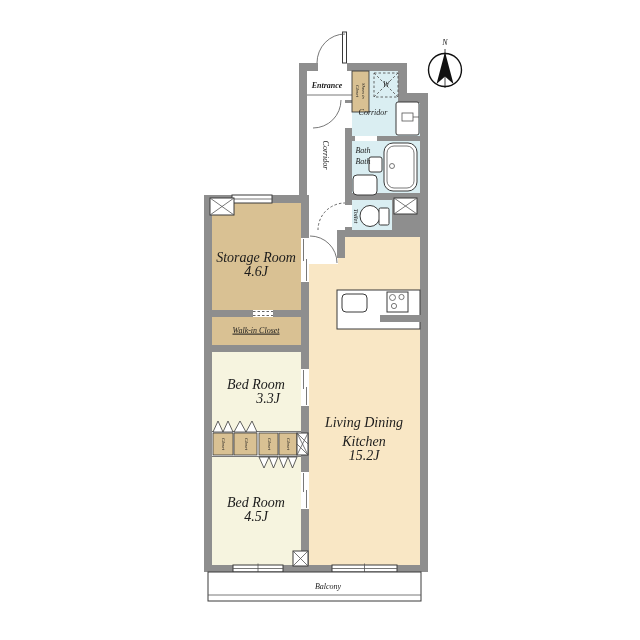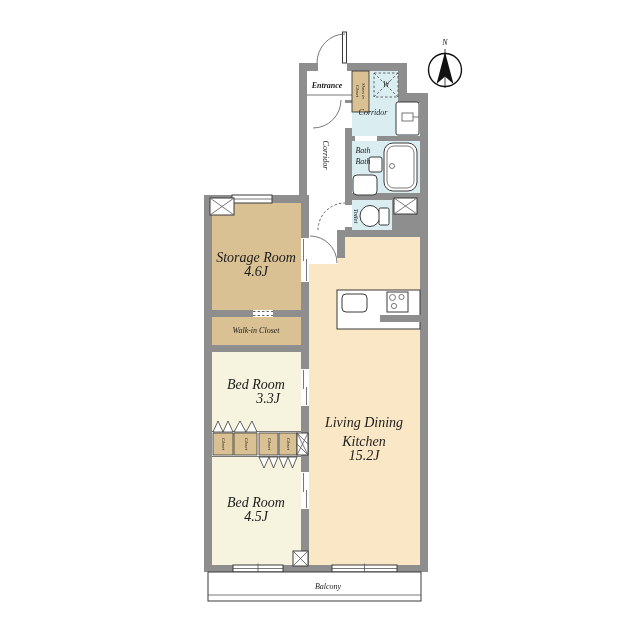--- a/index.html
+++ b/index.html
@@ -241,21 +241,21 @@
     <div>Bath</div>
     <div>Bath</div>
   </div>
 
   <div class="lbl s8 v" style="left:325px;top:155px;">Corridor</div>
   <div class="lbl v-small" style="left:356px;top:216px;">Toilet</div>
 
   <div class="lbl s10" style="left:256px;top:258px;">Storage Room</div>
   <div class="lbl s10" style="left:256px;top:272px;">4.6J</div>
 
-  <div class="lbl s8" style="left:256px;top:331px;">Walk-in Closet</div>
+  <div class="lbl s8" style="left:256px;top:331px;text-decoration:underline;">Walk-in Closet</div>
 
   <div class="lbl s10" style="left:256px;top:385px;">Bed Room</div>
   <div class="lbl s10" style="left:268px;top:399px;">3.3J</div>
 
   <div class="lbl v-tiny" style="left:223px;top:444px;">Closet</div>
   <div class="lbl v-tiny" style="left:245.5px;top:444px;">Closet</div>
   <div class="lbl v-tiny" style="left:268.5px;top:444px;">Closet</div>
   <div class="lbl v-tiny" style="left:288px;top:444px;">Closet</div>
 
   <div class="lbl s10" style="left:256px;top:503px;">Bed Room</div>

